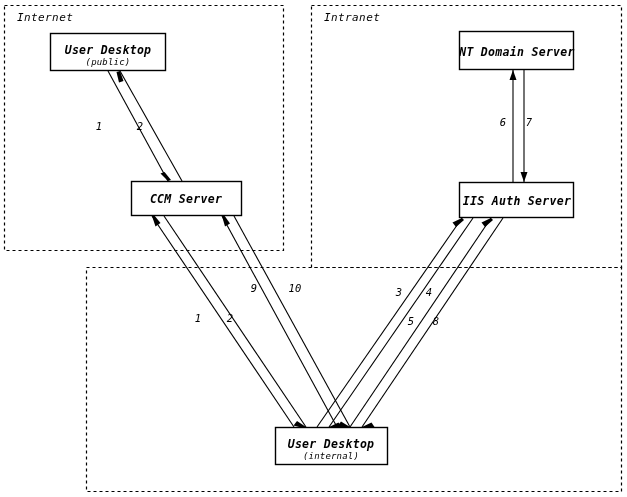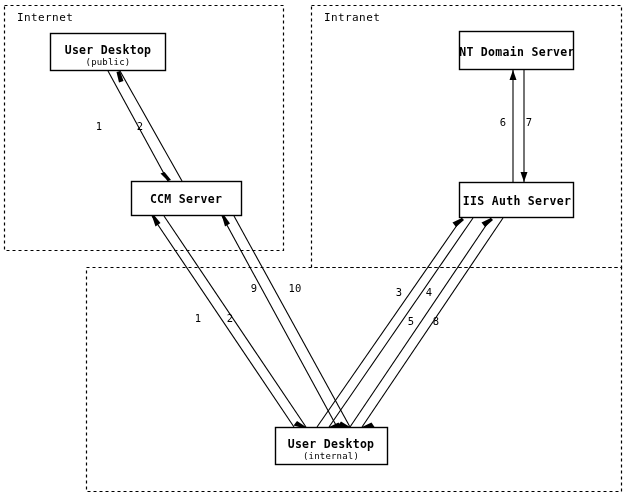--- a/index.html
+++ b/index.html
@@ -11,20 +11,21 @@
     width: 627px;
     height: 497px;
     font-family: "DejaVu Sans Mono", monospace;
     overflow: hidden;
   }
   #diagram-root {
     position: relative;
     width: 505px;
     height: 497px;
     background: #ffffff;
+    font-style: italic;
   }
   svg#diagram-canvas {
     position: absolute;
     top: 0;
     left: 0;
     width: 627px;
     height: 497px;
     display: block;
   }
   .zone-rect {

